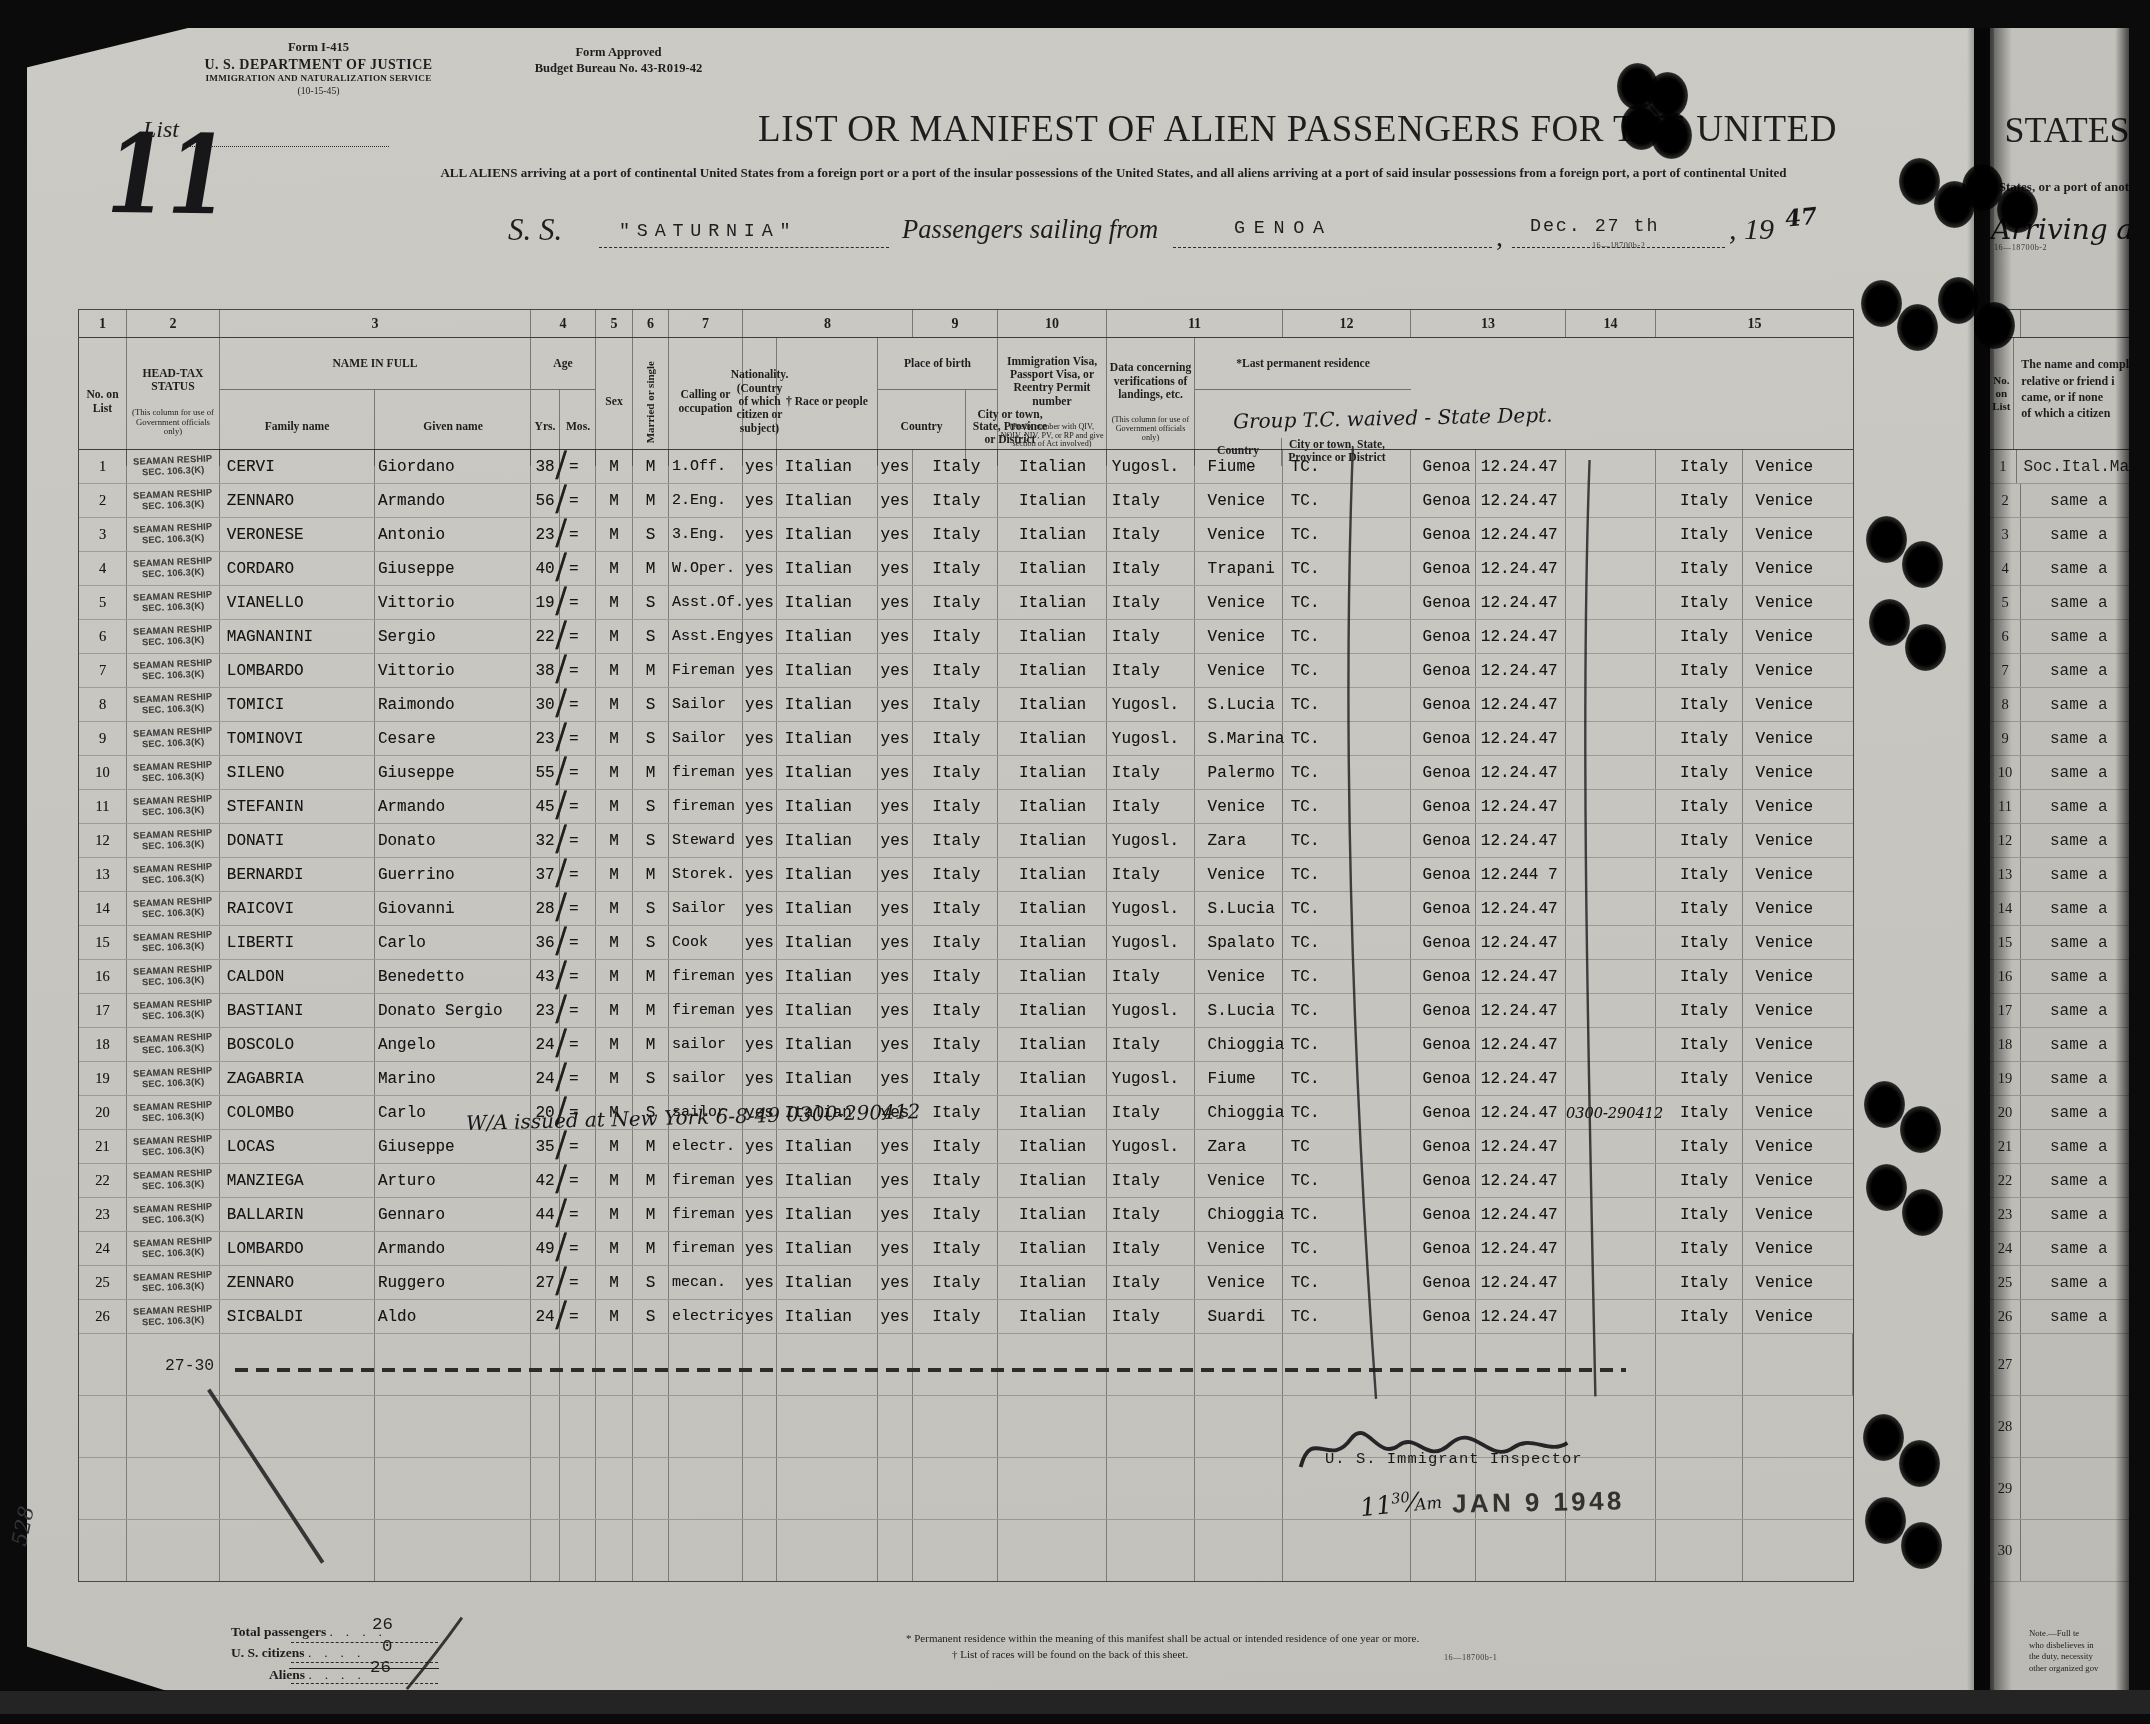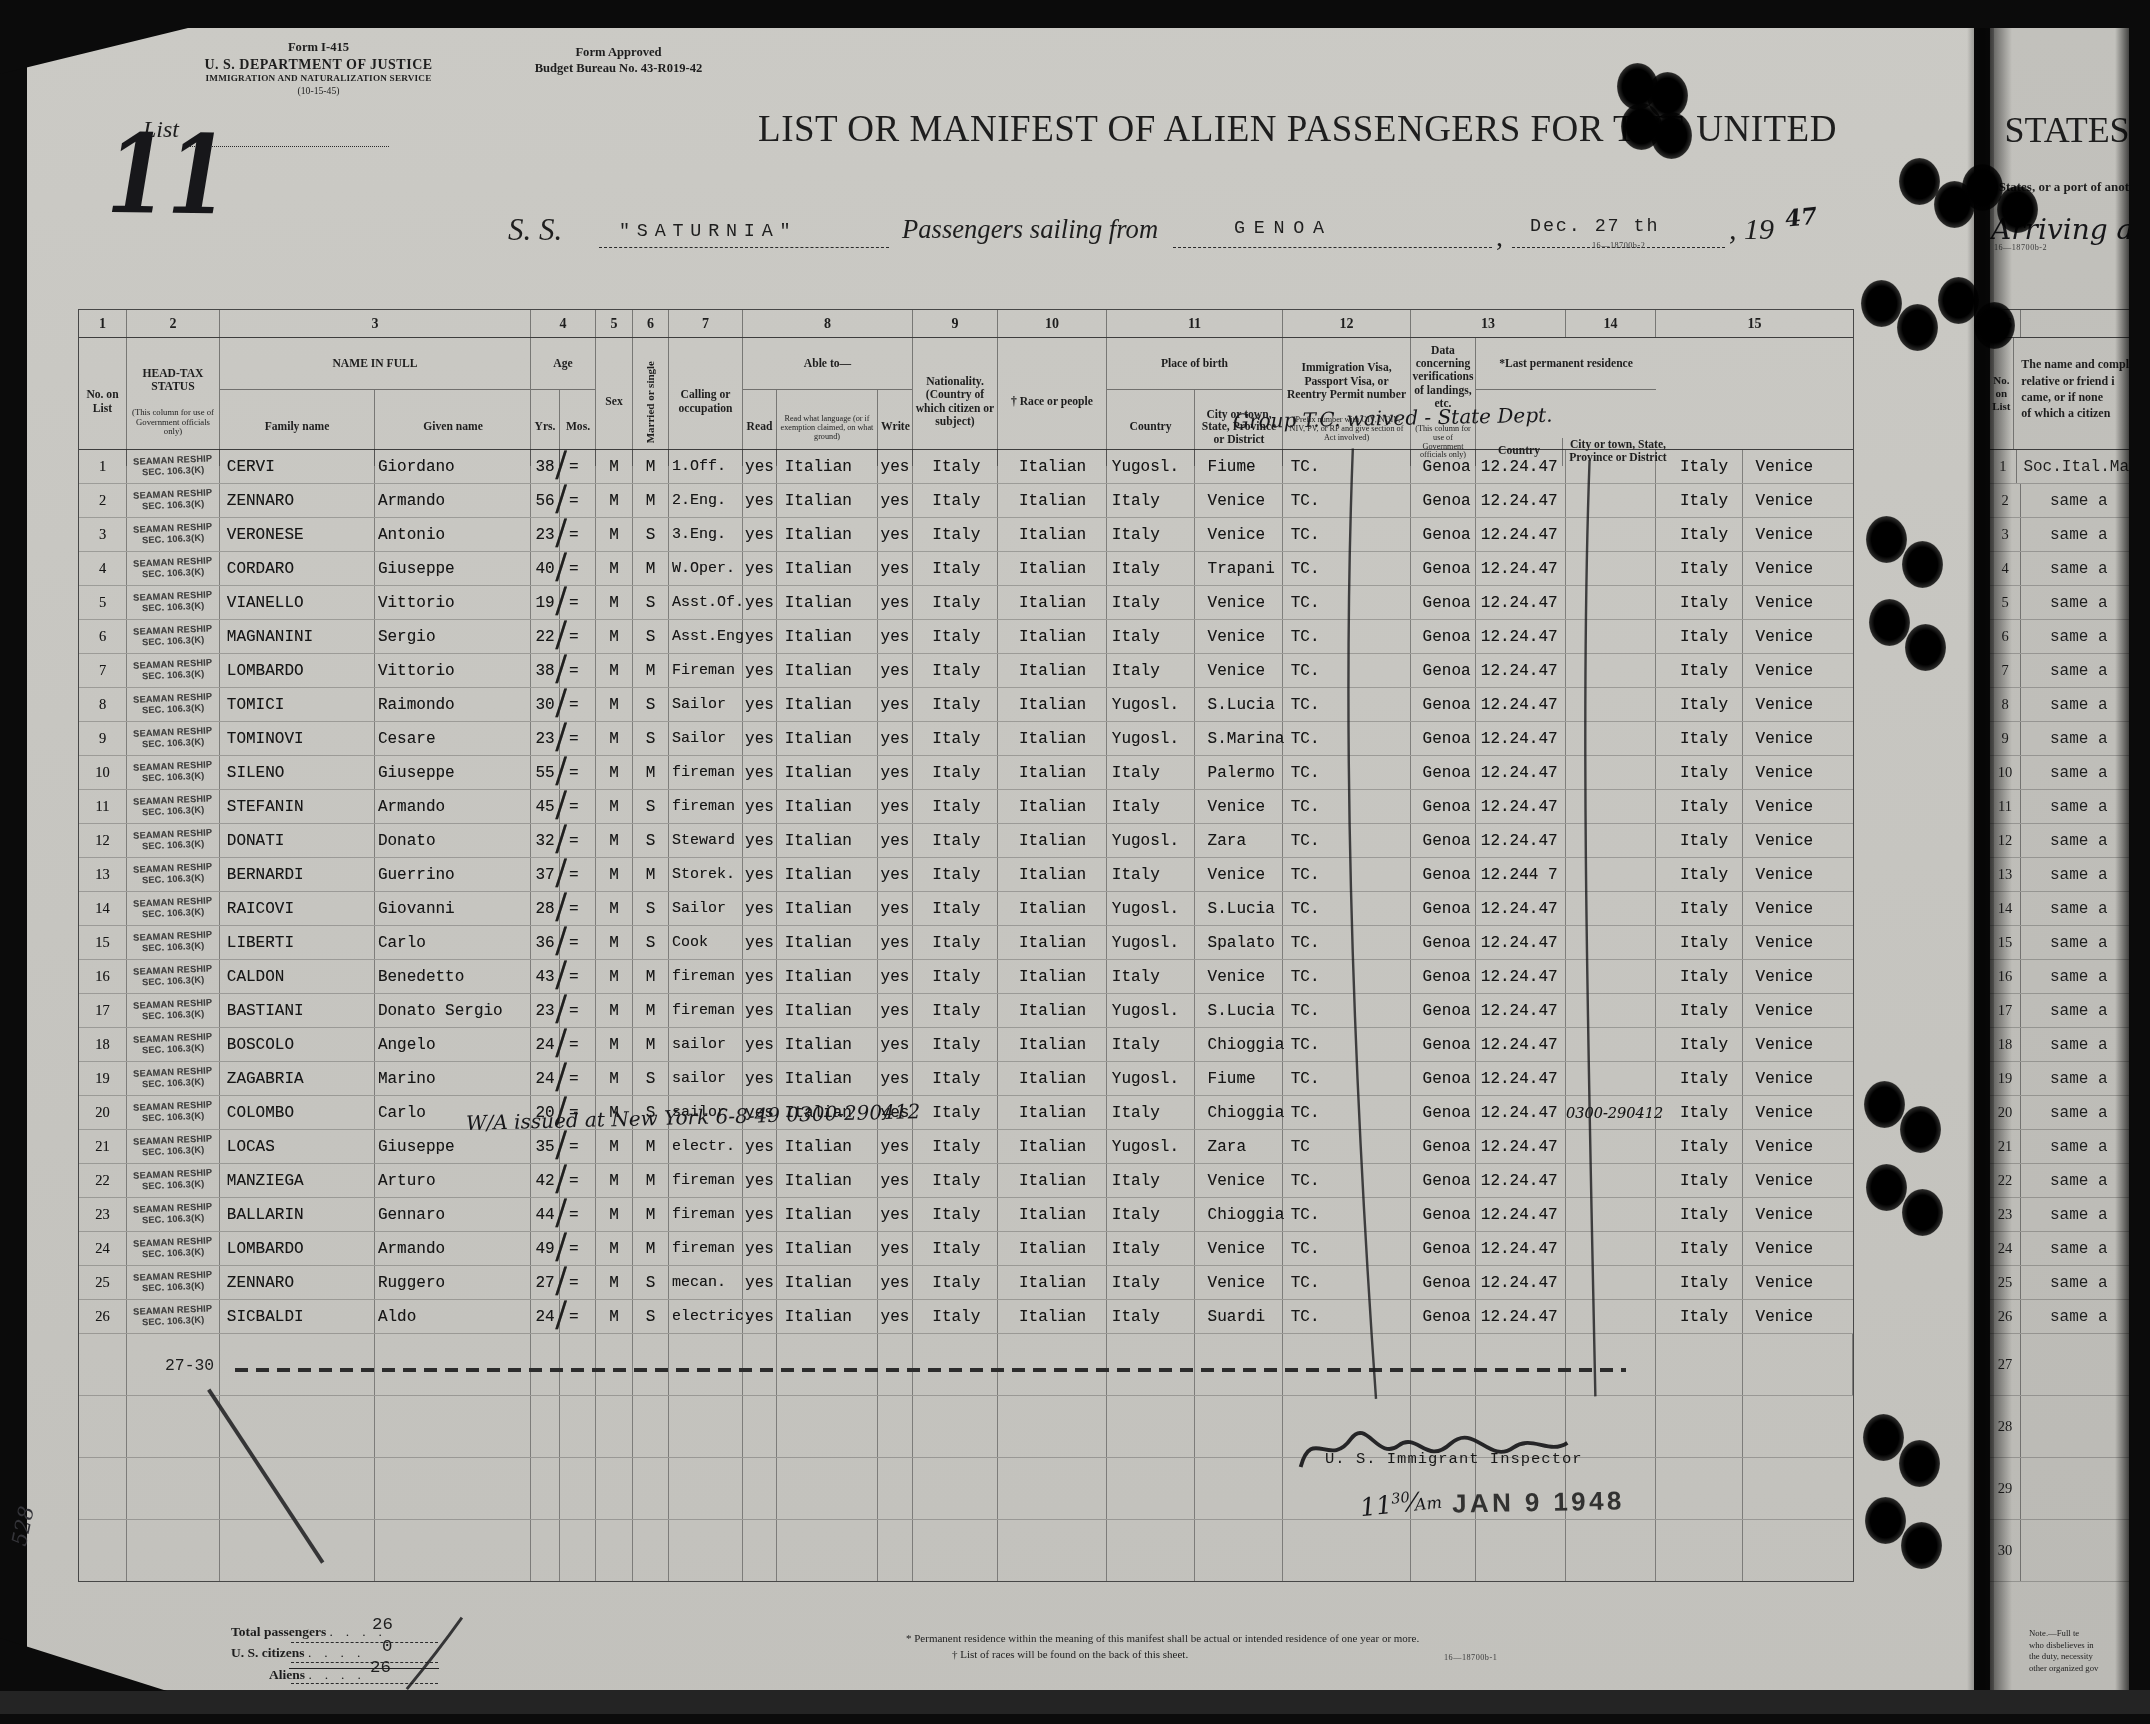--- a/index.html
+++ b/index.html
@@ -146,20 +146,21 @@
     <div class="fc-4">(10-15-45)</div>
   </div>
   <div class="abs form-approved">
     <div class="fa-1">Form Approved</div>
     <div class="fa-2">Budget Bureau No. 43-R019-42</div>
   </div>
   <div class="abs list-label">List</div>
   <div class="abs list-dots"></div>
   <div class="abs hand big11">11</div>
   <div class="abs title-main">LIST OR MANIFEST OF ALIEN PASSENGERS FOR THE UNITED</div>
+  <div class="abs subtitle-main">ALL ALIENS arriving at a port of continental United States from a foreign port or a port of the insular possessions of the United States, and all aliens arriving at a port of said insular possessions from a foreign port, a port of continental United</div>
 
   <div class="abs ss-prefix">S. S.</div>
   <div class="abs ship-name">"SATURNIA"</div>
   <div class="abs ship-dash"></div>
   <div class="abs sailing">Passengers sailing from</div>
   <div class="abs port">GENOA</div>
   <div class="abs port-dash"></div>
   <div class="abs comma1">,</div>
   <div class="abs sail-date">Dec. 27 th</div>
   <div class="abs date-dash"></div>
@@ -203,28 +204,20 @@
         <div class="bot">
           <div>Yrs.</div>
           <div>Mos.</div>
         </div>
       </div>
       <div class="hcell">Sex</div>
       <div class="hcell">
         <span class="vert">Married or single</span>
       </div>
       <div class="hcell">Calling or occupation</div>
-      <div class="hcell split sp3" style="--sub:34px 101px 35px">
-        <div class="top">Able to—</div>
-        <div class="bot">
-          <div>Read</div>
-          <div class="tiny">Read what language (or if exemption claimed, on what ground)</div>
-          <div>Write</div>
-        </div>
-      </div>
       <div class="hcell">Nationality. (Country of which citizen or subject)</div>
       <div class="hcell">† Race or people</div>
       <div class="hcell split sp2" style="--sub:88px 88px">
         <div class="top">Place of birth</div>
         <div class="bot">
           <div>Country</div>
           <div>City or town, State, Province or District</div>
         </div>
       </div>
       <div class="hcell">

